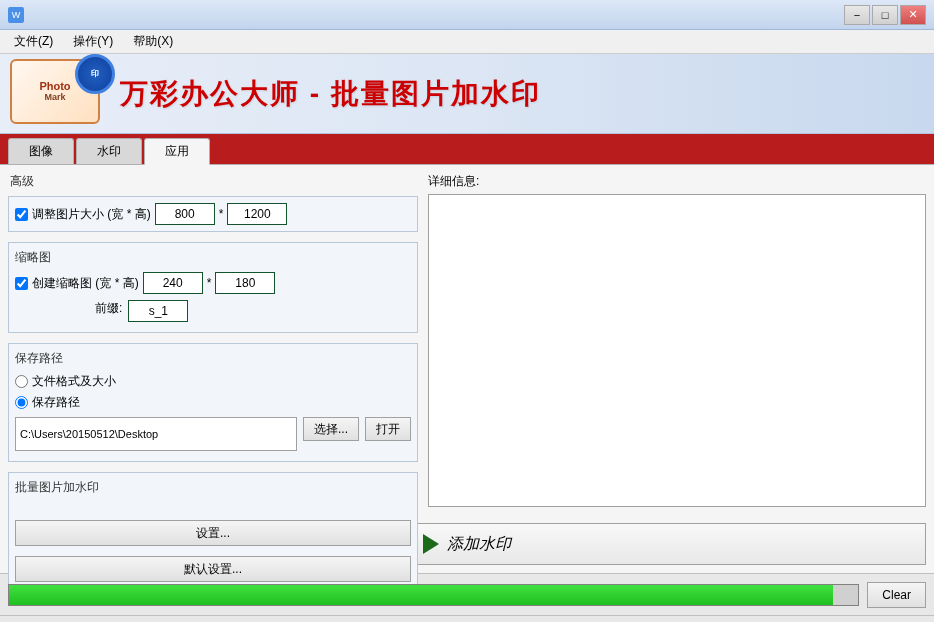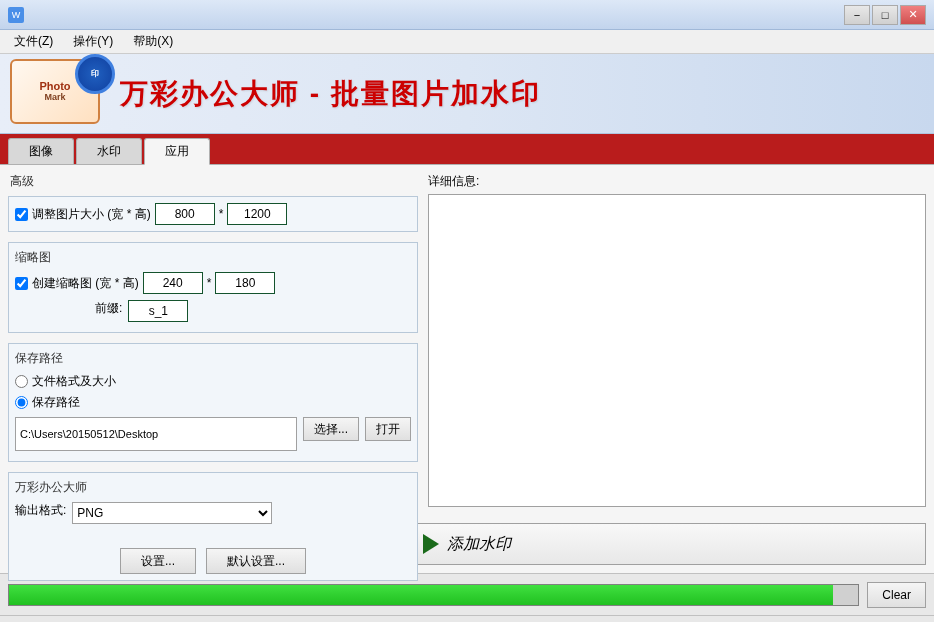--- a/index.html
+++ b/index.html
@@ -171,20 +171,21 @@
       height: 22px;
       border: 1px solid #a0a0a0;
       font-size: 12px;
       background: white;
     }
     .btn-row {
       display: flex;
       gap: 10px;
       margin-top: 24px;
       justify-content: center;
+      flex-direction: column;
     }
     .btn-wide {
       padding: 4px 20px;
       border: 1px solid #a0a0a0;
       background: linear-gradient(to bottom, #f5f5f5, #e0e0e0);
       cursor: pointer;
       font-size: 12px;
       height: 26px;
     }
 
@@ -417,31 +418,21 @@
         </div>
       </div>
       <div class="row" style="margin-top:6px;">
         <input type="text" class="path-input" value="C:\Users\20150512\Desktop" style="">
         <button class="btn">选择...</button>
         <button class="btn">打开</button>
       </div>
     </div>
 
     <div class="outer-section">
-      <div class="inner-box-title">万彩办公大师</div>
-      <div class="row">
-        <label>输出格式:</label>
-        <select class="select-format">
-          <option>PNG</option>
-          <option>JPG</option>
-          <option>BMP</option>
-          <option>TIFF</option>
-          <option>GIF</option>
-        </select>
-      </div>
+      <div class="inner-box-title">批量图片加水印</div>
       <div class="btn-row">
         <button class="btn-wide">设置...</button>
         <button class="btn-wide">默认设置...</button>
       </div>
     </div>
 
   </div>
 
   <div class="right-panel">
     <div class="details-label">详细信息:</div>

